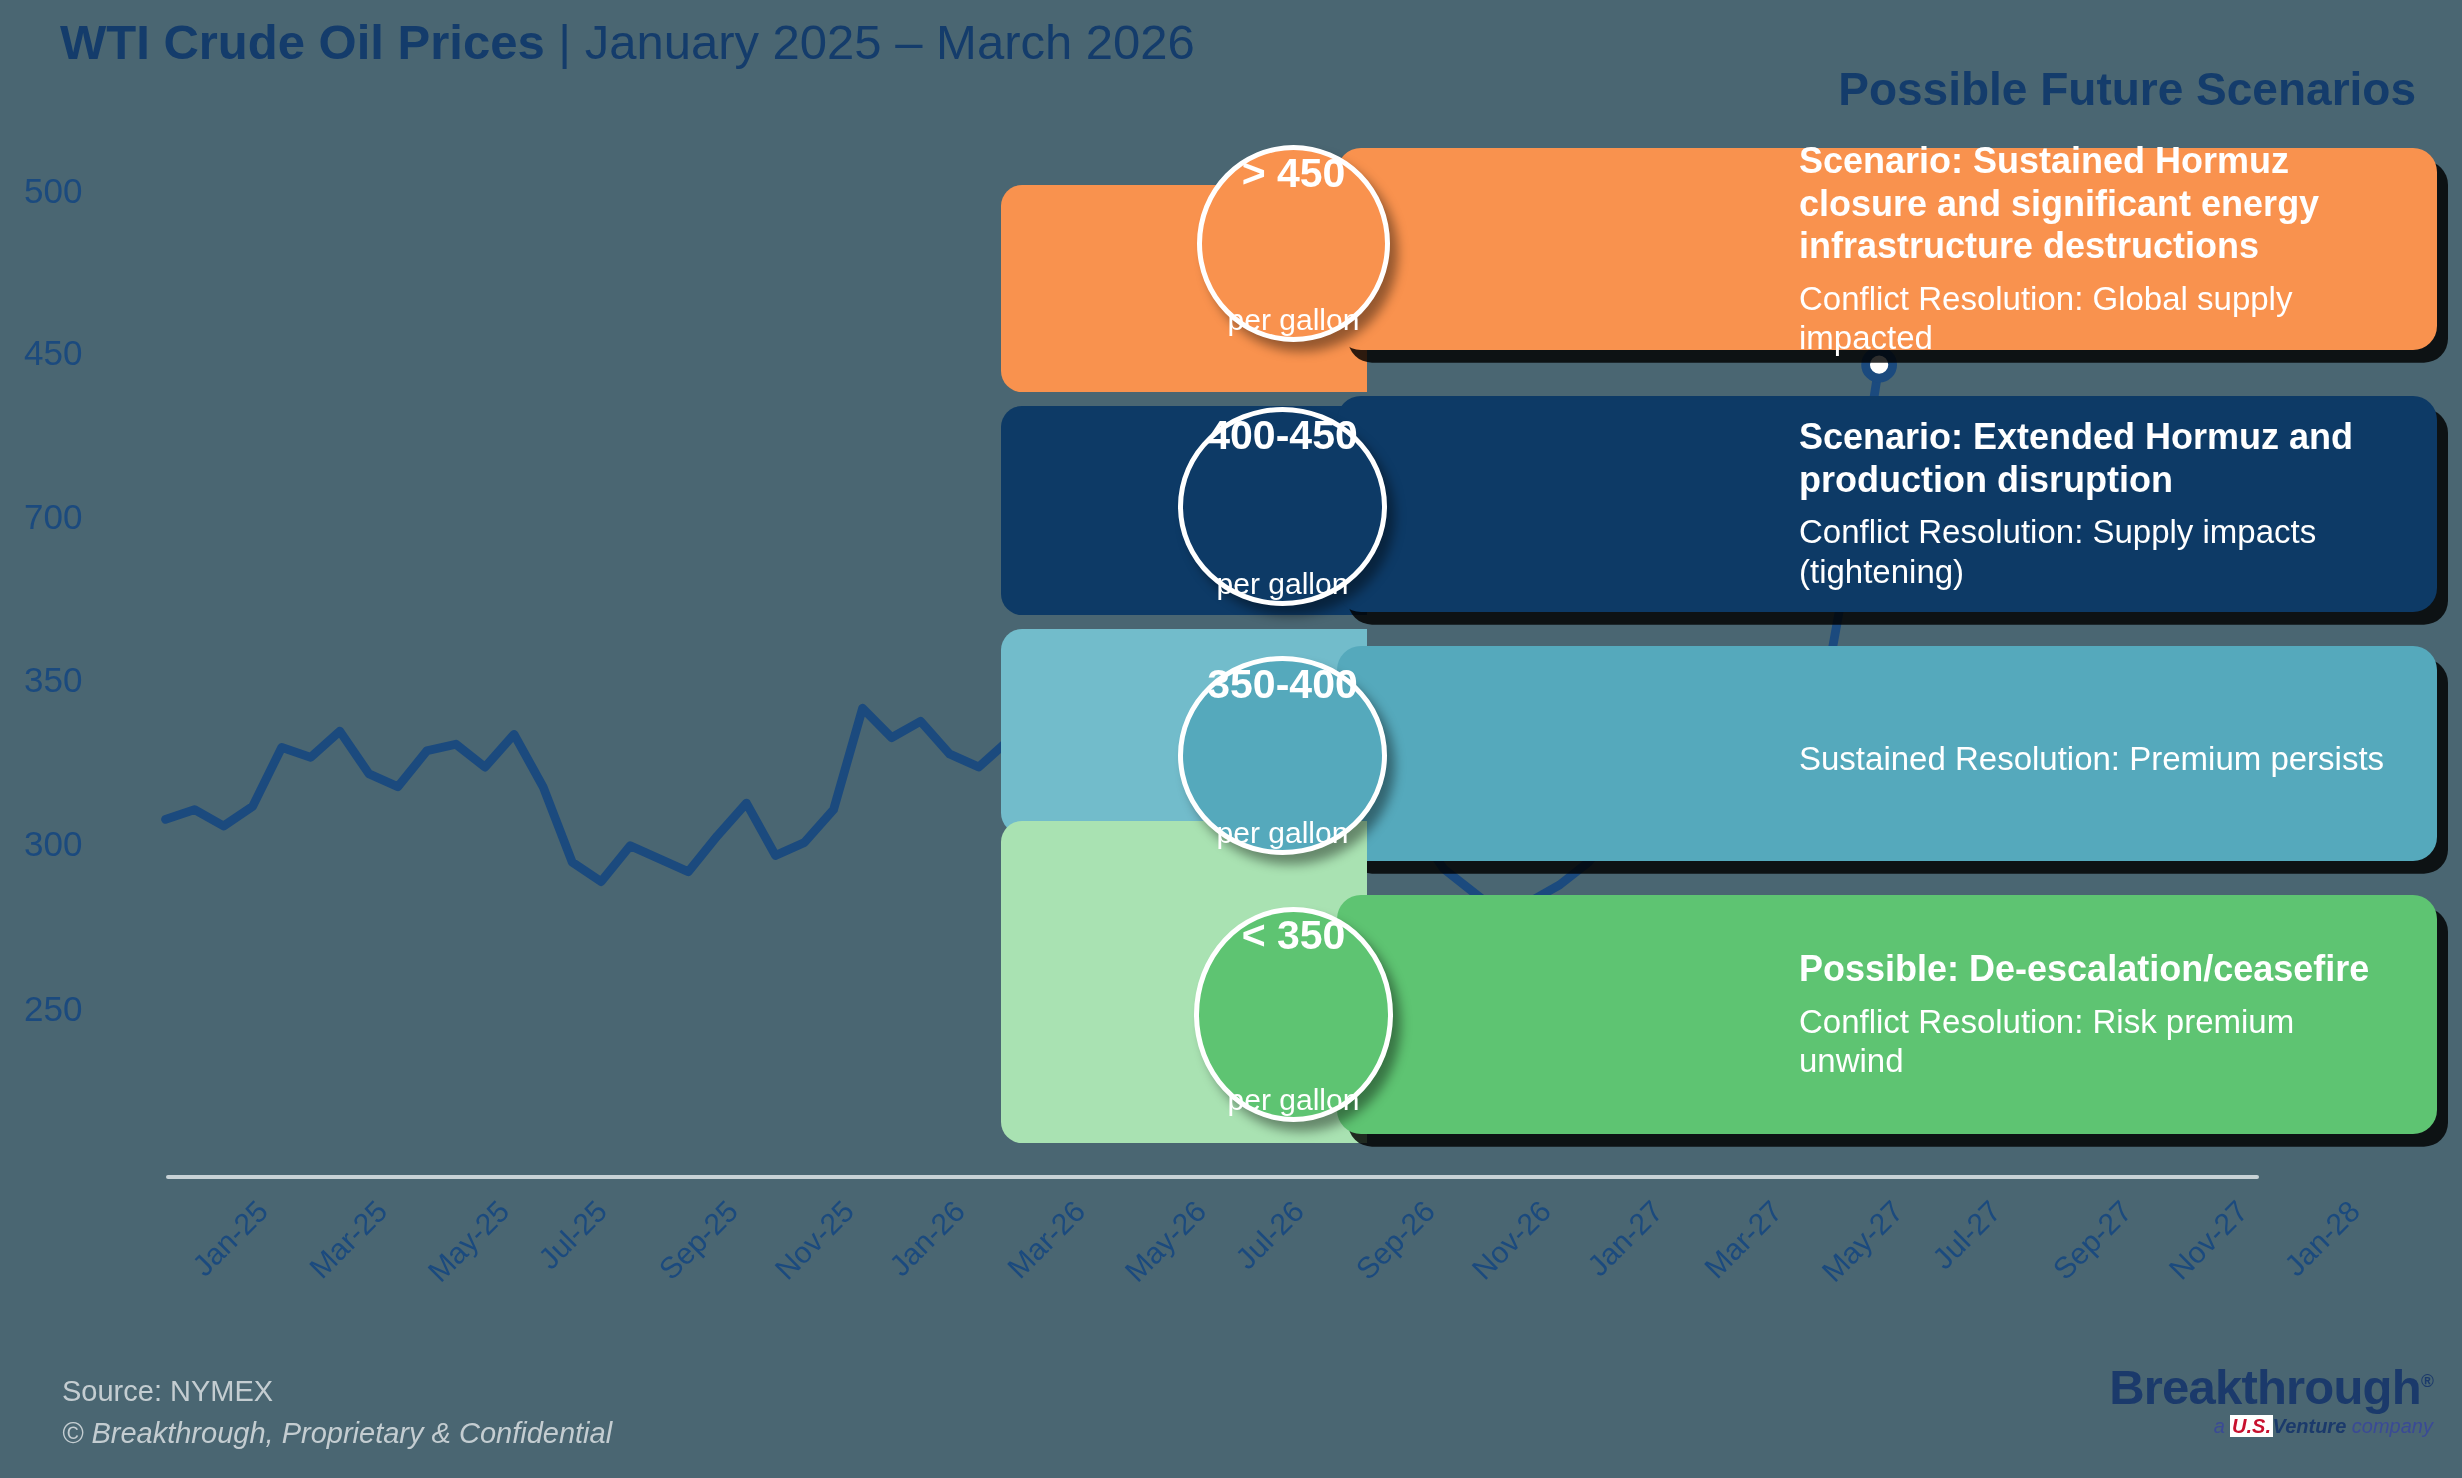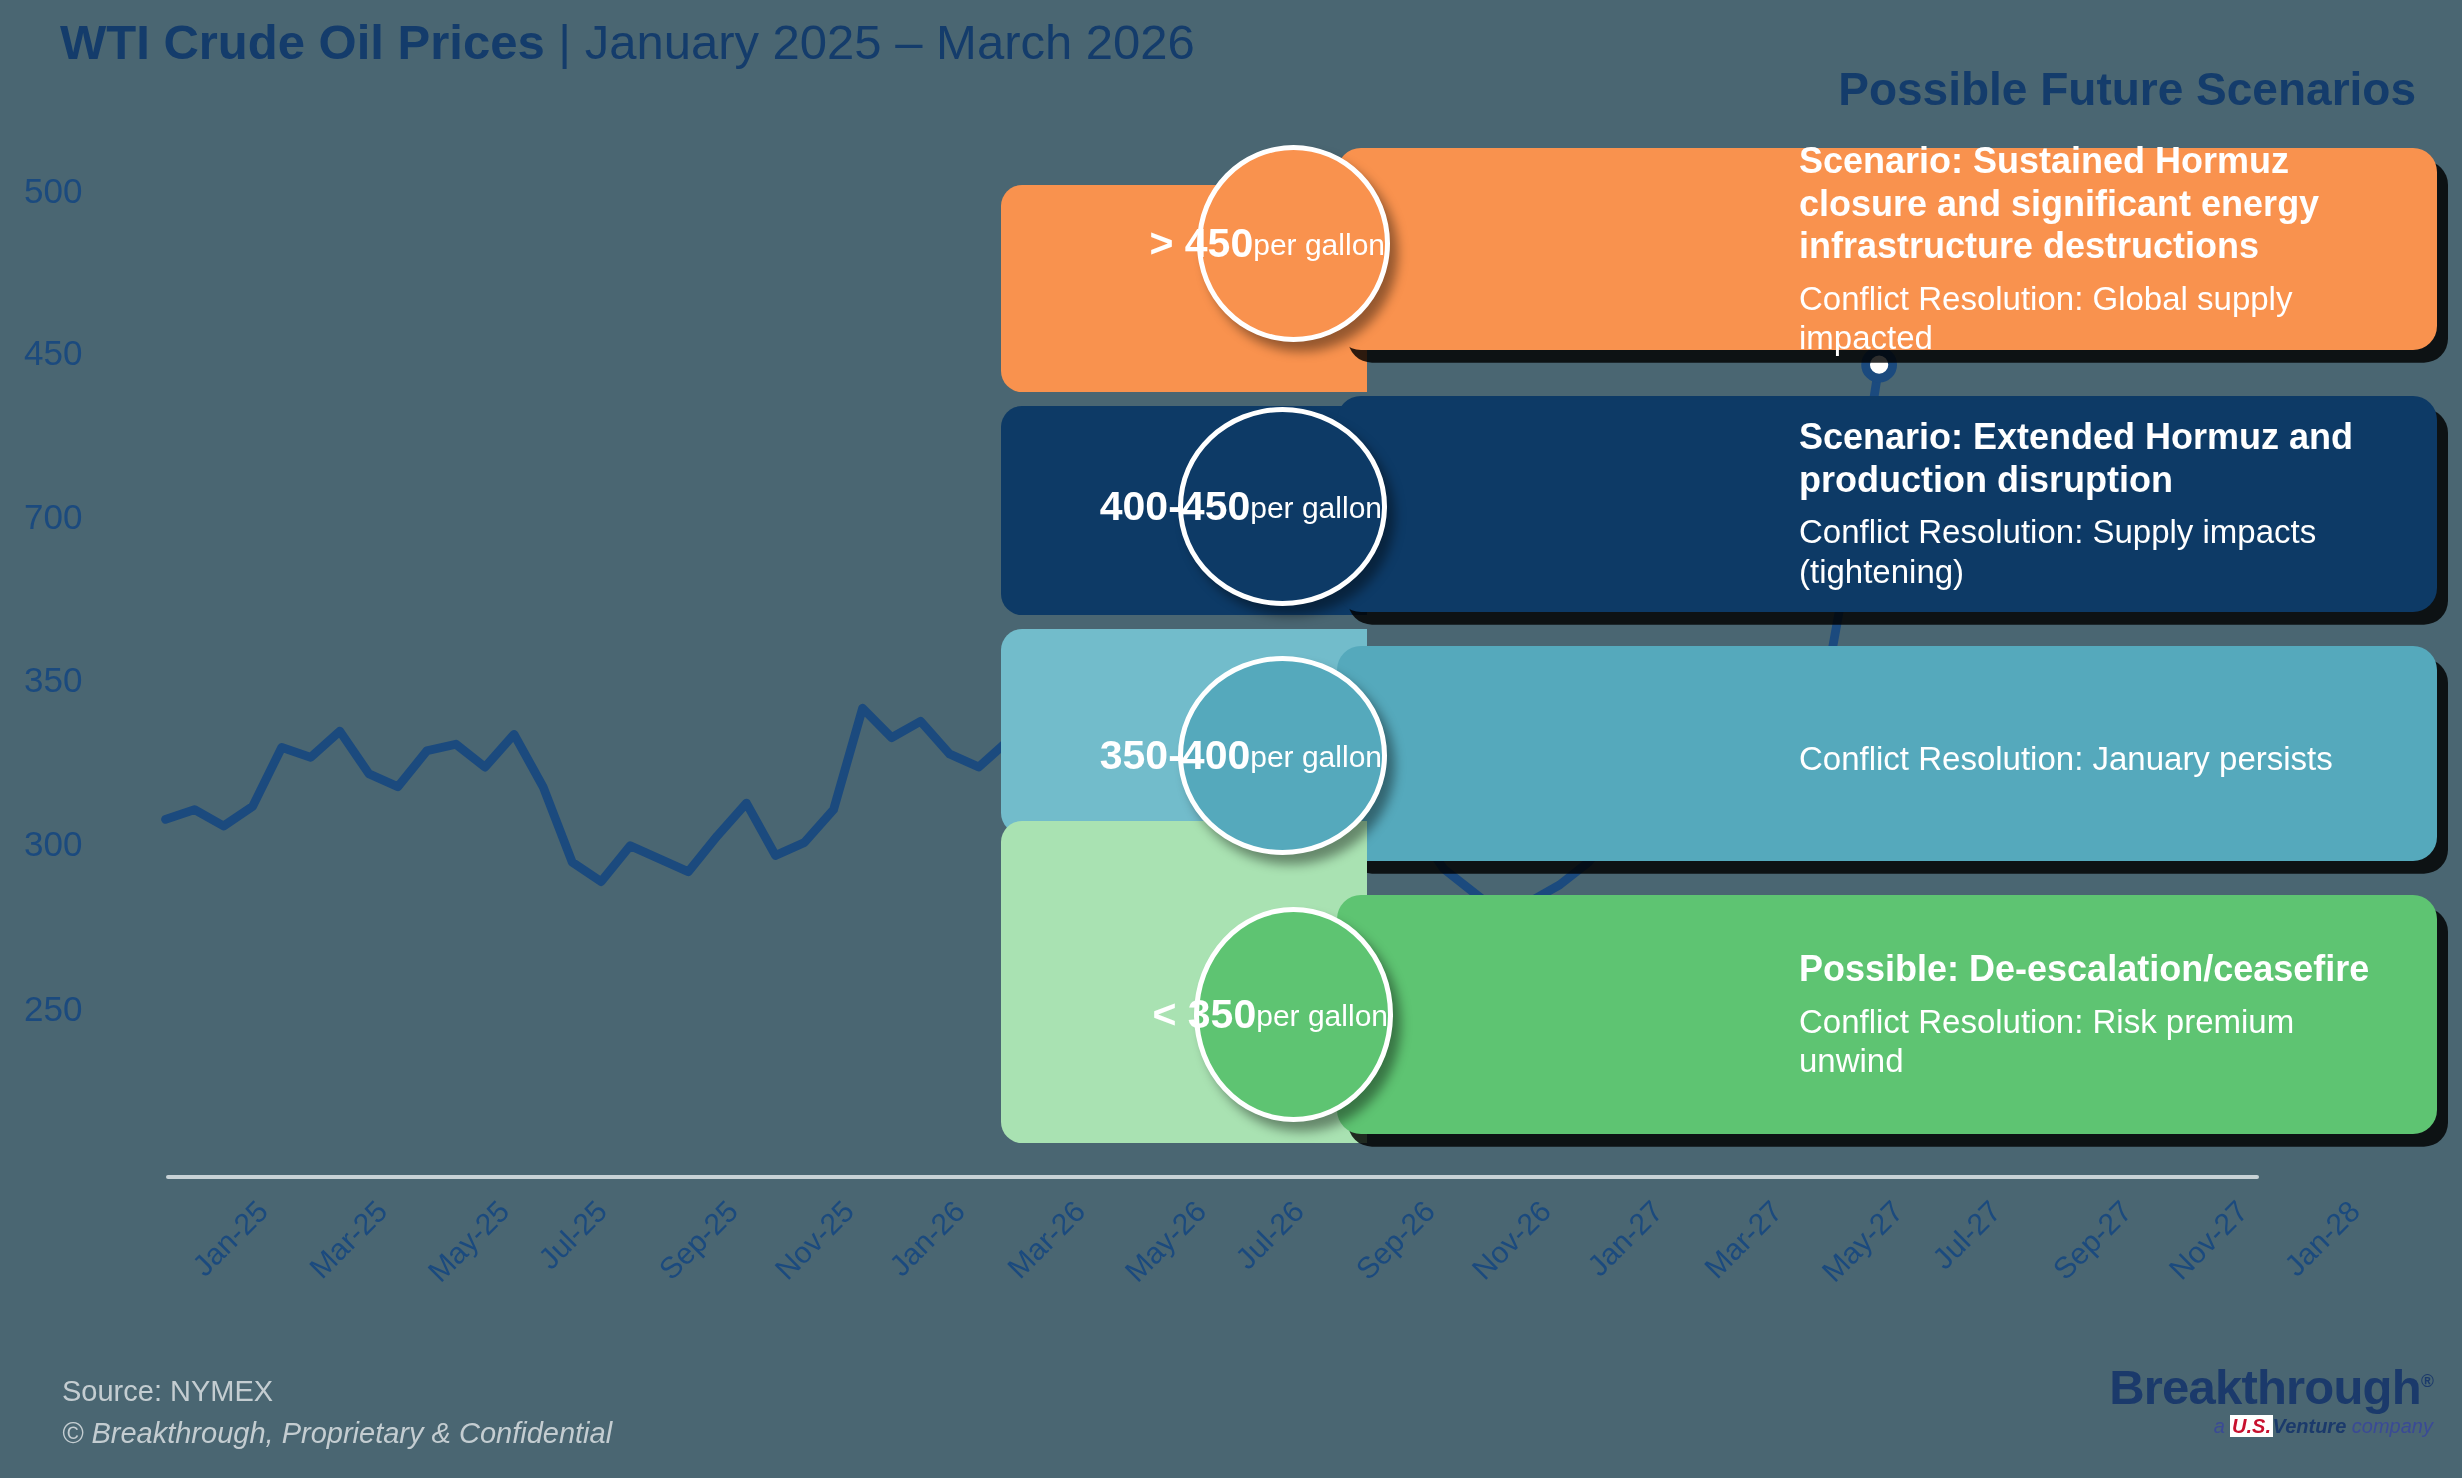--- a/index.html
+++ b/index.html
@@ -52,22 +52,22 @@
   .card-title {
     color:#ffffff; font-weight:bold; font-size:36px; line-height:1.18;
   }
   .card-sub {
     color:#ffffff; font-weight:normal; font-size:33px; line-height:1.2;
     margin-top:11px;
   }
   .bubble {
     position:absolute; border-radius:50%;
     border:5.6px solid #ffffff;
-    display:flex; flex-direction:row;
-    align-items:center; justify-content:flex-end;
+    display:flex; flex-direction:column;
+    align-items:center; justify-content:space-between;
     box-shadow:8px 9.6px 11px rgba(0,0,0,0.40);
     z-index:5;
   }
   .bubble-value {
     color:#ffffff; font-weight:bold; font-size:41px; letter-spacing:0px;
     white-space:nowrap;
   }
   .bubble-unit {
     color:#ffffff; font-weight:normal; font-size:30px; margin-top:3.2px;
     white-space:nowrap;
@@ -162,21 +162,21 @@
   <div class="bubble" style="left:1178px; top:407px; width:209px; height:199px; background:#0d3a66;">
     <div class="bubble-value">400-450</div>
     <div class="bubble-unit">per gallon</div>
   </div>
 </div>
 
 <div class="card-wrap">
   <div class="tab" style="left:1001px; top:629px; width:366px; height:205px; background:#72bccb;"></div>
   <div class="card-body" style="left:1337px; top:646px; width:1100px; height:215px; background:#55a9bc;">
     <div class="card-text">
-      <div class="card-sub">Conflict Resolution: January persists</div>
+      <div class="card-sub">Sustained Resolution: Premium persists</div>
     </div>
   </div>
   <div class="bubble" style="left:1178px; top:656px; width:209px; height:199px; background:#55a9bc;">
     <div class="bubble-value">350-400</div>
     <div class="bubble-unit">per gallon</div>
   </div>
 </div>
 
 <div class="card-wrap">
   <div class="tab" style="left:1001px; top:821px; width:366px; height:322px; background:#a9e2b2;"></div>

